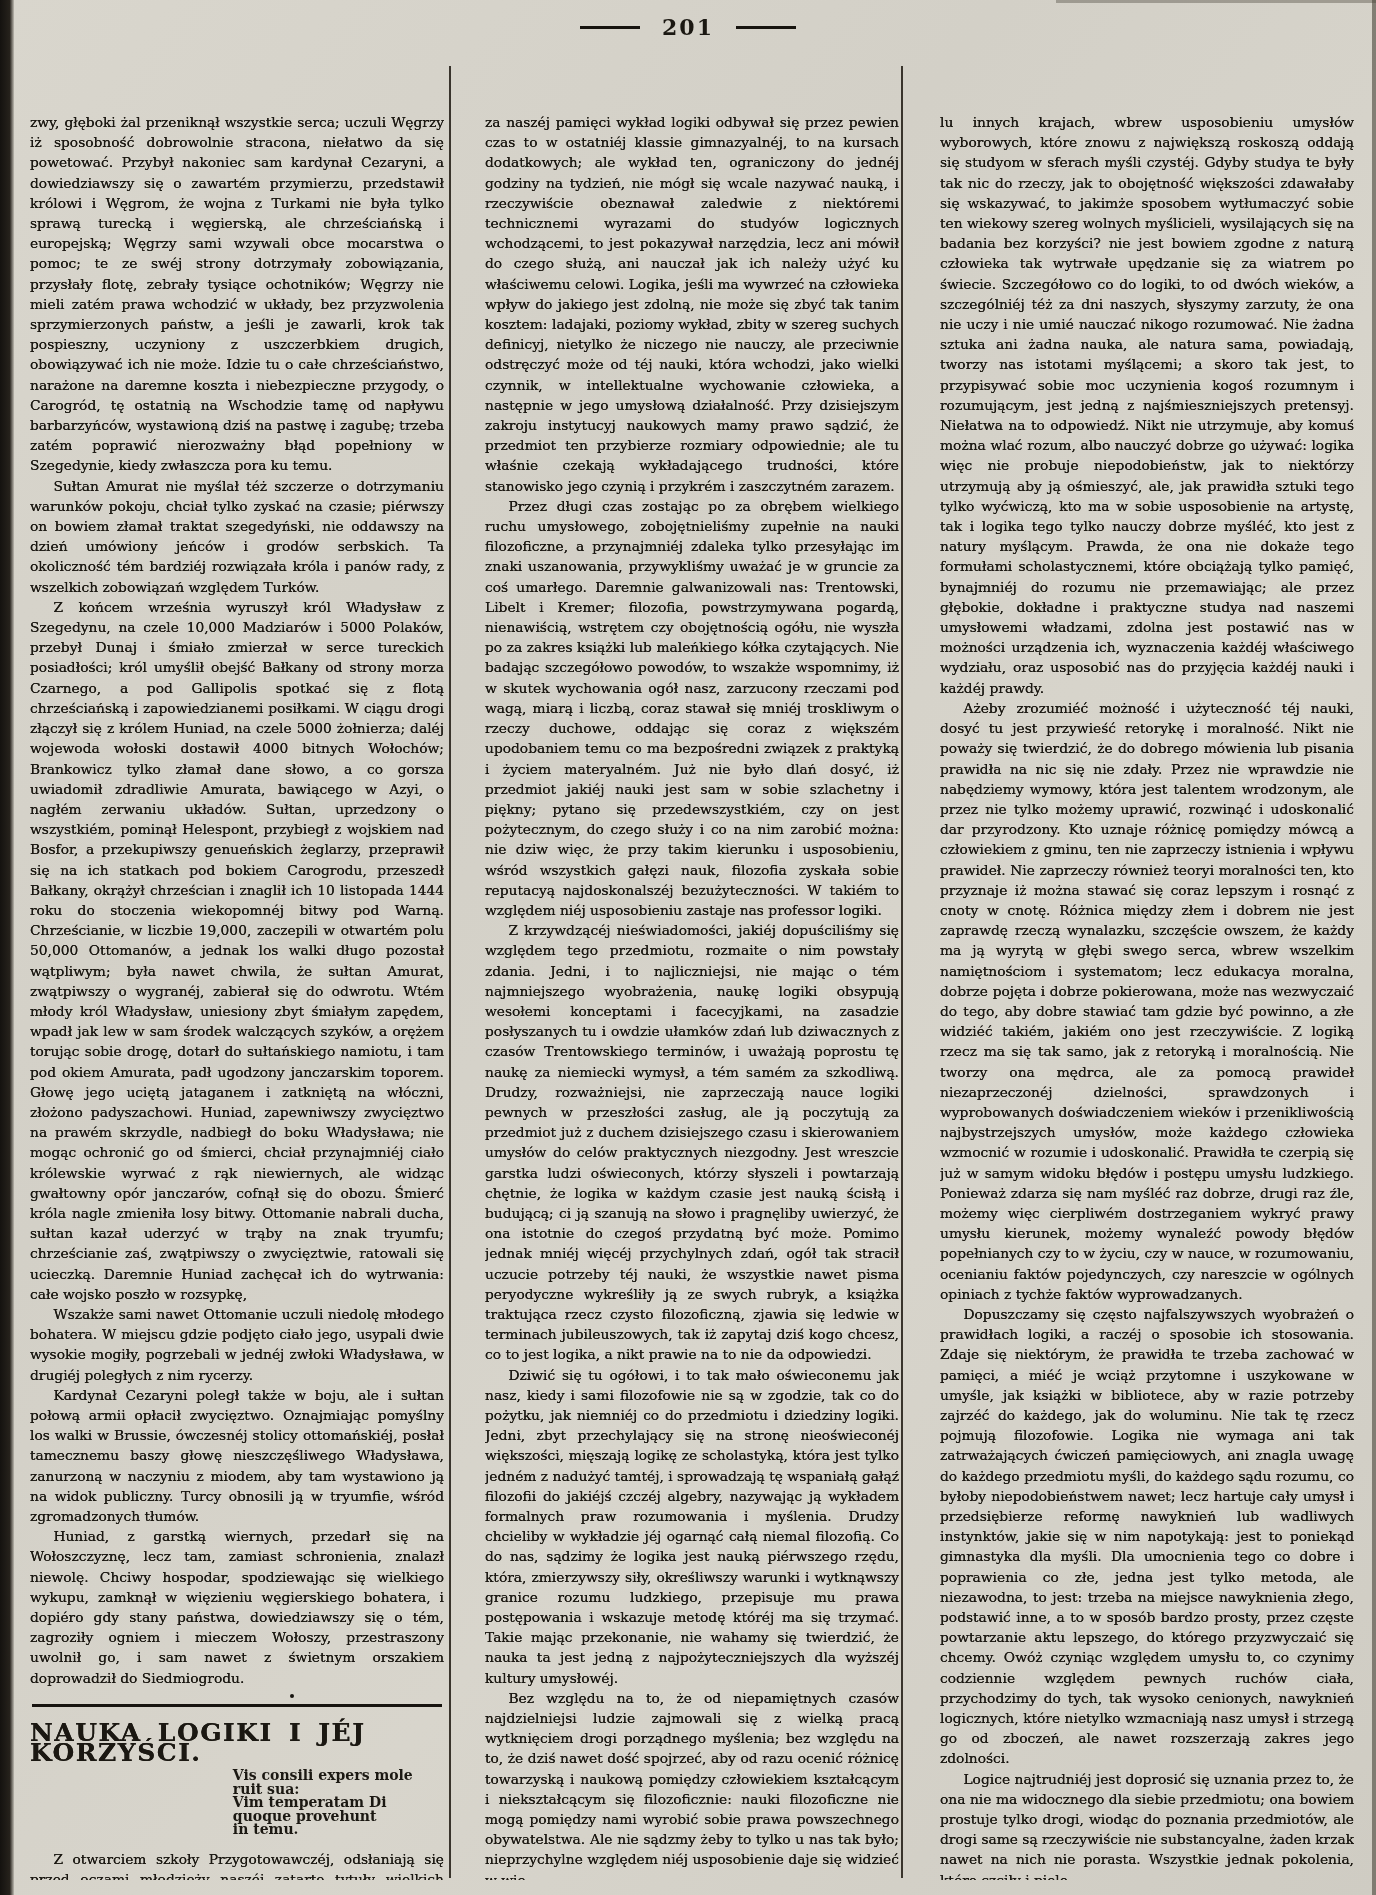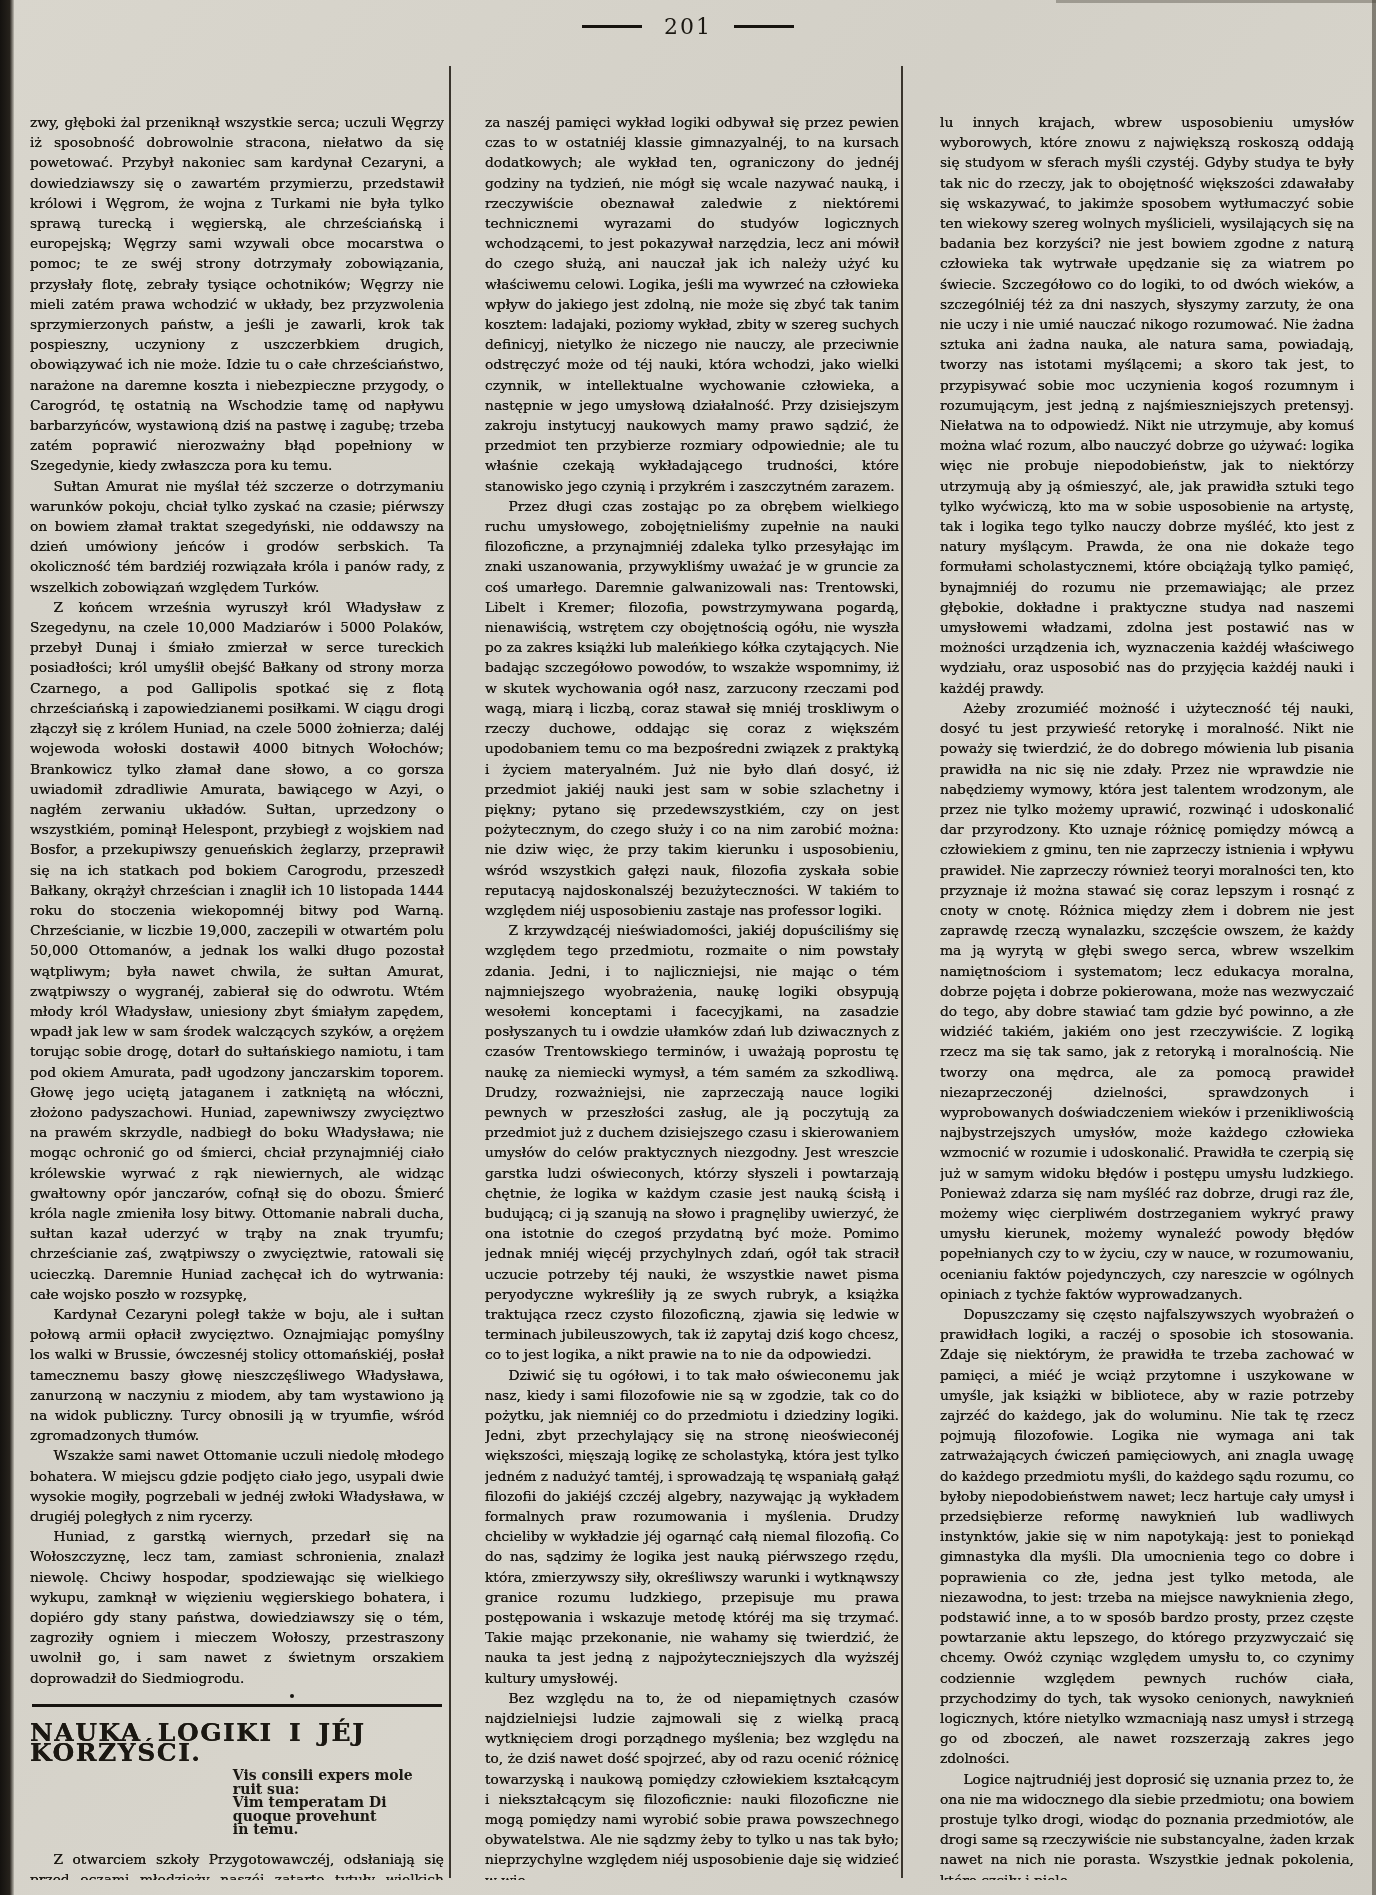--- a/index.html
+++ b/index.html
@@ -10,21 +10,21 @@
     color:#1b1812;
   }
   .scan-edge-left { position:absolute; left:0; top:0; width:14px; height:100%;
     background:linear-gradient(90deg,#14120f 0%,#26221c 70%,#55504634 100%); }
   .scan-edge-right { position:absolute; right:0; top:0; width:4px; height:100%; background:#45403694; }
   .scan-edge-top { position:absolute; right:0; top:0; width:320px; height:3px; background:#45403660; }
 
   .pageno-row { position:absolute; top:14px; left:0; width:100%;
     display:flex; justify-content:center; align-items:center; gap:22px; }
   .pageno-dash { width:60px; height:3px; background:#17140f; }
-  .pageno { font-size:22px; font-weight:normal; letter-spacing:2px; }
+  .pageno { font-size:22px; font-weight:bold; letter-spacing:2px; }
 
   .columns { position:absolute; top:64px; left:30px; width:1324px; display:flex; }
   .col { width:414px; text-align:justify; font-size:13.8px; line-height:20.2px;
     text-shadow:0 0 0.35px currentColor; height:1816px; overflow:hidden; }
   .col-gap { width:41px; flex:none; }
   .col p { margin:0; text-indent:1.7em; }
   .col p.cont { text-indent:0;margin-top:48px; }
 
   .vdiv { position:absolute; top:66px; height:1812px; width:2px; background:#39342c; }
   .vdiv-1 { left:449px; }
@@ -58,22 +58,22 @@
 
   <div class="vdiv vdiv-1"></div>
   <div class="vdiv vdiv-2"></div>
 
   <div class="columns">
 
     <div class="col">
       <p class="cont">zwy, głęboki żal przeniknął wszystkie serca; uczuli Węgrzy iż sposobność dobrowolnie stracona, niełatwo da się powetować. Przybył nakoniec sam kardynał Cezaryni, a dowiedziawszy się o zawartém przymierzu, przedstawił królowi i Węgrom, że wojna z Turkami nie była tylko sprawą turecką i węgierską, ale chrześciańską i europejską; Węgrzy sami wzywali obce mocarstwa o pomoc; te ze swéj strony dotrzymały zobowiązania, przysłały flotę, zebrały tysiące ochotników; Węgrzy nie mieli zatém prawa wchodzić w układy, bez przyzwolenia sprzymierzonych państw, a jeśli je zawarli, krok tak pospieszny, uczyniony z uszczerbkiem drugich, obowiązywać ich nie może. Idzie tu o całe chrześciaństwo, narażone na daremne koszta i niebezpieczne przygody, o Carogród, tę ostatnią na Wschodzie tamę od napływu barbarzyńców, wystawioną dziś na pastwę i zagubę; trzeba zatém poprawić nierozważny błąd popełniony w Szegedynie, kiedy zwłaszcza pora ku temu.</p>
       <p>Sułtan Amurat nie myślał téż szczerze o dotrzymaniu warunków pokoju, chciał tylko zyskać na czasie; piérwszy on bowiem złamał traktat szegedyński, nie oddawszy na dzień umówiony jeńców i grodów serbskich. Ta okoliczność tém bardziéj rozwiązała króla i panów rady, z wszelkich zobowiązań względem Turków.</p>
       <p>Z końcem września wyruszył król Władysław z Szegedynu, na czele 10,000 Madziarów i 5000 Polaków, przebył Dunaj i śmiało zmierzał w serce tureckich posiadłości; król umyślił obejść Bałkany od strony morza Czarnego, a pod Gallipolis spotkać się z flotą chrześciańską i zapowiedzianemi posiłkami. W ciągu drogi złączył się z królem Huniad, na czele 5000 żołnierza; daléj wojewoda wołoski dostawił 4000 bitnych Wołochów; Brankowicz tylko złamał dane słowo, a co gorsza uwiadomił zdradliwie Amurata, bawiącego w Azyi, o nagłém zerwaniu układów. Sułtan, uprzedzony o wszystkiém, pominął Helespont, przybiegł z wojskiem nad Bosfor, a przekupiwszy genueńskich żeglarzy, przeprawił się na ich statkach pod bokiem Carogrodu, przeszedł Bałkany, okrążył chrześcian i znaglił ich 10 listopada 1444 roku do stoczenia wiekopomnéj bitwy pod Warną. Chrześcianie, w liczbie 19,000, zaczepili w otwartém polu 50,000 Ottomanów, a jednak los walki długo pozostał wątpliwym; była nawet chwila, że sułtan Amurat, zwątpiwszy o wygranéj, zabierał się do odwrotu. Wtém młody król Władysław, uniesiony zbyt śmiałym zapędem, wpadł jak lew w sam środek walczących szyków, a orężem torując sobie drogę, dotarł do sułtańskiego namiotu, i tam pod okiem Amurata, padł ugodzony janczarskim toporem. Głowę jego uciętą jataganem i zatkniętą na włóczni, złożono padyszachowi. Huniad, zapewniwszy zwycięztwo na prawém skrzydle, nadbiegł do boku Władysława; nie mogąc ochronić go od śmierci, chciał przynajmniéj ciało królewskie wyrwać z rąk niewiernych, ale widząc gwałtowny opór janczarów, cofnął się do obozu. Śmierć króla nagle zmieniła losy bitwy. Ottomanie nabrali ducha, sułtan kazał uderzyć w trąby na znak tryumfu; chrześcianie zaś, zwątpiwszy o zwycięztwie, ratowali się ucieczką. Daremnie Huniad zachęcał ich do wytrwania: całe wojsko poszło w rozsypkę,</p>
+      <p>Wszakże sami nawet Ottomanie uczuli niedolę młodego bohatera. W miejscu gdzie podjęto ciało jego, usypali dwie wysokie mogiły, pogrzebali w jednéj zwłoki Władysława, w drugiéj poległych z nim rycerzy.</p>
       <p>Kardynał Cezaryni poległ także w boju, ale i sułtan połową armii opłacił zwycięztwo. Oznajmiając pomyślny los walki w Brussie, ówczesnéj stolicy ottomańskiéj, posłał tamecznemu baszy głowę nieszczęśliwego Władysława, zanurzoną w naczyniu z miodem, aby tam wystawiono ją na widok publiczny. Turcy obnosili ją w tryumfie, wśród zgromadzonych tłumów.</p>
-      <p>Wszakże sami nawet Ottomanie uczuli niedolę młodego bohatera. W miejscu gdzie podjęto ciało jego, usypali dwie wysokie mogiły, pogrzebali w jednéj zwłoki Władysława, w drugiéj poległych z nim rycerzy.</p>
       <p>Huniad, z garstką wiernych, przedarł się na Wołoszczyznę, lecz tam, zamiast schronienia, znalazł niewolę. Chciwy hospodar, spodziewając się wielkiego wykupu, zamknął w więzieniu węgierskiego bohatera, i dopiéro gdy stany państwa, dowiedziawszy się o tém, zagroziły ogniem i mieczem Wołoszy, przestraszony uwolnił go, i sam nawet z świetnym orszakiem doprowadził do Siedmiogrodu.</p>
 
       <div class="article-rule">
         <span class="rule-dot"></span>
       </div>
 
       <p class="sec-title">NAUKA LOGIKI I JÉJ KORZYŚCI.</p>
       <div class="epigraph">
         <div>Vis consili expers mole ruit sua:</div>
         <div>Vim temperatam Di quoque provehunt</div>

